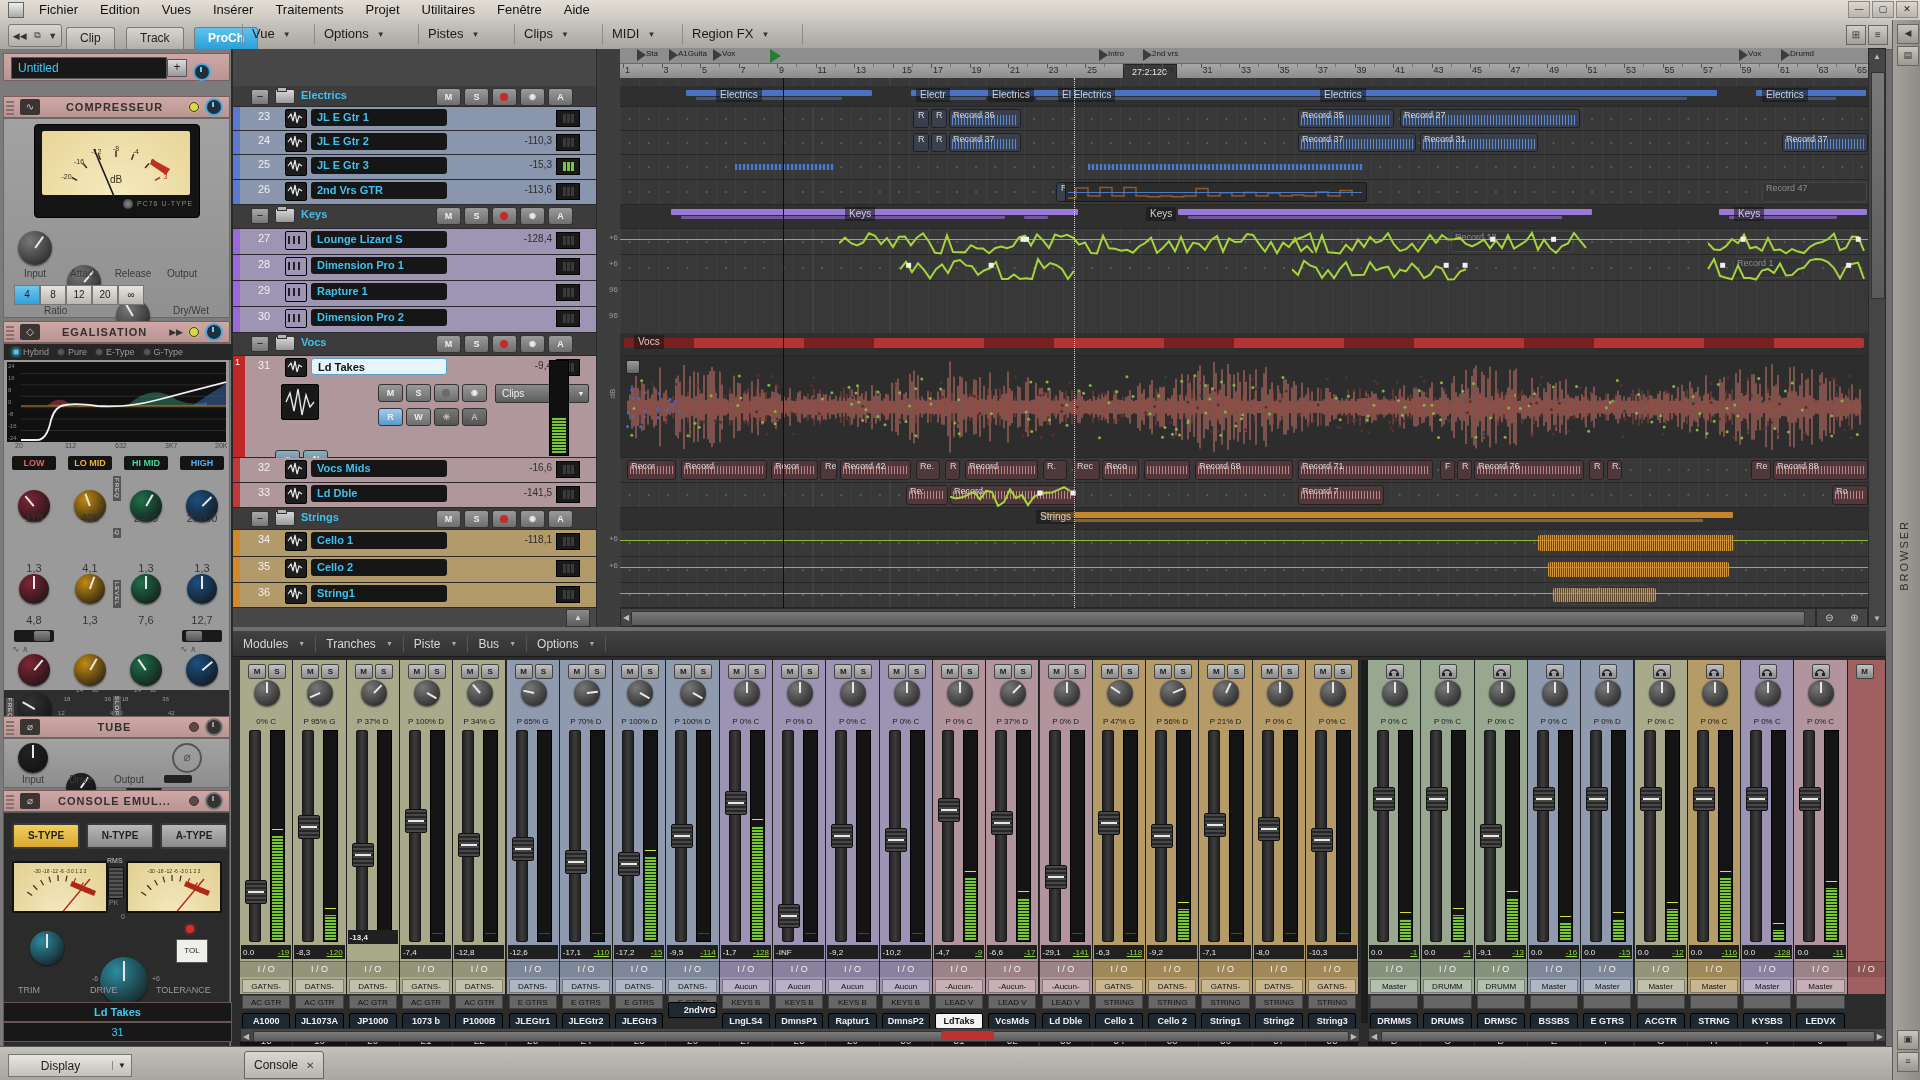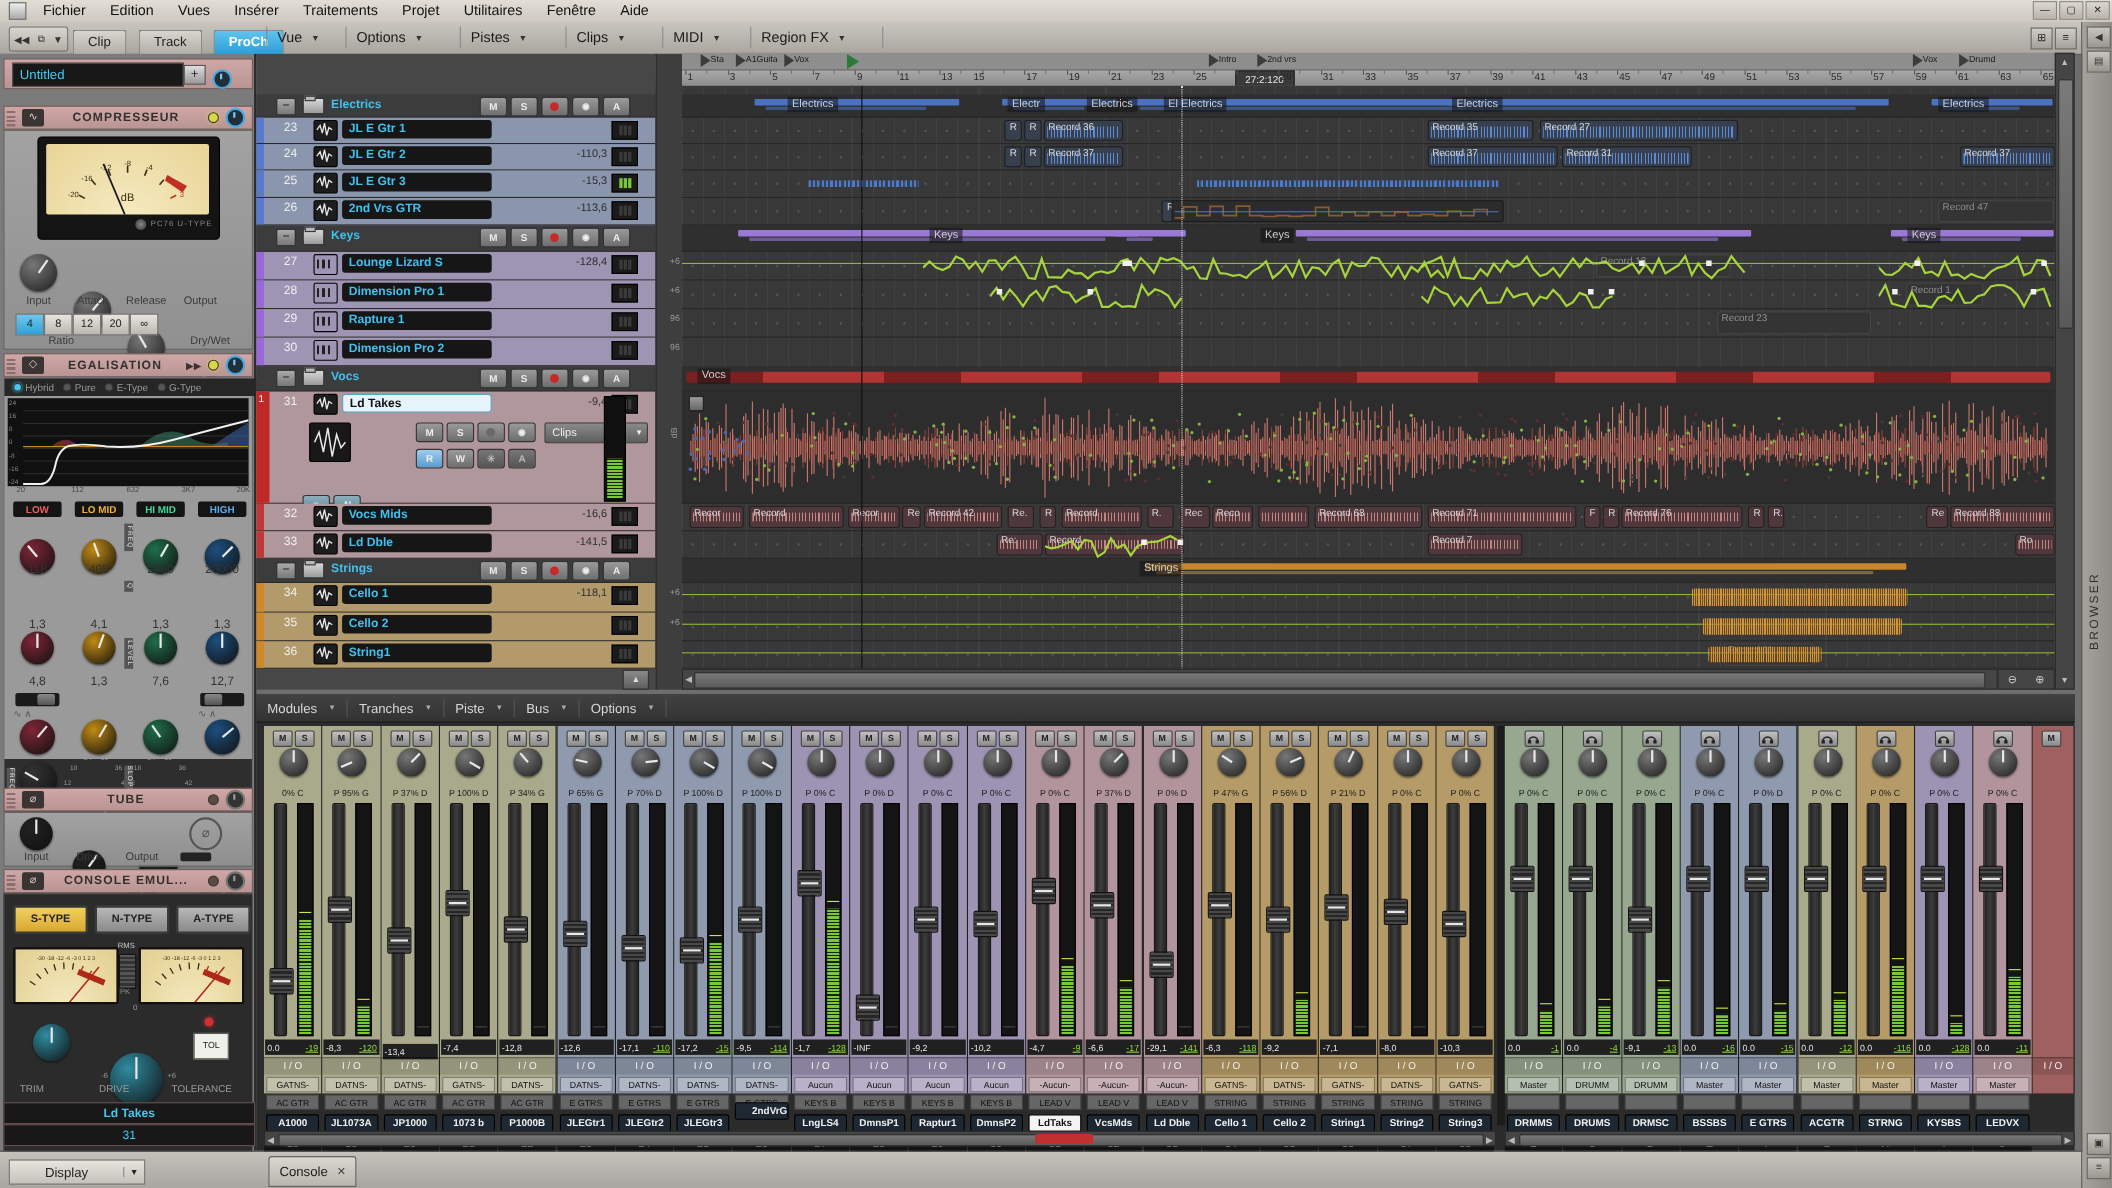--- a/index.html
+++ b/index.html
@@ -873,21 +873,21 @@
         <div class="rtick" style="left: 137.75px; height: 3px; opacity: 0.6;"></div>
         <div class="rnum" style="left: 159px;">9</div>
         <div class="rtick" style="left: 157px;"></div>
         <div class="rtick" style="left: 176.25px; height: 3px; opacity: 0.6;"></div>
         <div class="rnum" style="left: 197.5px;">11</div>
         <div class="rtick" style="left: 195.5px;"></div>
         <div class="rtick" style="left: 214.75px; height: 3px; opacity: 0.6;"></div>
         <div class="rnum" style="left: 236px;">13</div>
         <div class="rtick" style="left: 234px;"></div>
         <div class="rtick" style="left: 253.25px; height: 3px; opacity: 0.6;"></div>
-        <div class="rnum" style="left: 265px;">15</div>
+        <div class="rnum" style="left: 282px;">15</div>
         <div class="rtick" style="left: 272.5px;"></div>
         <div class="rtick" style="left: 291.75px; height: 3px; opacity: 0.6;"></div>
         <div class="rnum" style="left: 313px;">17</div>
         <div class="rtick" style="left: 311px;"></div>
         <div class="rtick" style="left: 330.25px; height: 3px; opacity: 0.6;"></div>
         <div class="rnum" style="left: 351.5px;">19</div>
         <div class="rtick" style="left: 349.5px;"></div>
         <div class="rtick" style="left: 368.75px; height: 3px; opacity: 0.6;"></div>
         <div class="rnum" style="left: 390px;">21</div>
         <div class="rtick" style="left: 388px;"></div>
@@ -1100,26 +1100,20 @@
         <svg width="178" height="26" style="position: absolute; left: 672px; top: 0px;">
           <path d="M0 14.3 L6 19.937671518325807 L12 5.874941825866699 L18 10.332157564163209 L24 12.596284103393556 L30 22.84606285095215 L36 15.053977584838869 L42 23.158089828491214 L48 13.619605636596681 L54 7.272484970092774 L60 20.330864191055298 L66 20.05423221588135 L72 19.795317268371583 L78 7.25991611480713 L84 15.310956621170044 L90 12.994951629638672 L96 11.743987274169923 L102 22.532622528076175 L108 14.762615203857422 L114 16.325566864013673 L120 8.506047821044923 L126 14.422222757339478 L132 23.110167503356934 L138 19.65808391571045 L144 11.275894737243654 L150 13.563758659362794 L156 24.507723045349124 L162 24.38070297241211 L168 16.67369613647461 L174 14.29745101928711" stroke="#a6d43c" stroke-width="2" fill="none"></path>
           <path d="M151.67853450775146 7.8 h5 v5 h-5 Z" stroke="none" stroke-width="1" fill="#f0f0f0"></path>
           <path d="M170.5633306503296 7.8 h5 v5 h-5 Z" stroke="none" stroke-width="1" fill="#f0f0f0"></path>
         </svg>
         <svg width="158" height="26" style="position: absolute; left: 1088px; top: 0px;">
           <path d="M0 14.3 L6 4.20562973022461 L12 20.92821328043938 L18 22.776432037353516 L24 24.326132965087893 L30 10.471659088134766 L36 22.999631500244142 L42 23.101749420166016 L48 24.52322769165039 L54 15.542484283447266 L60 13.957077789306641 L66 18.150894927978516 L72 8.61758804321289 L78 20.415263223648072 L84 19.983609580993654 L90 14.354676628112793 L96 12.567781639099122 L102 5.377087211608886 L108 4.105067110061645 L114 4.501238268613815 L120 7.192869770526887 L126 13.076189851760866 L132 23.532522201538086 L138 11.898359298706055 L144 9.009759140014648 L150 7.584373092651368 L156 23.908700799942018" stroke="#a6d43c" stroke-width="2" fill="none"></path>
           <path d="M138.0967767238617 7.8 h5 v5 h-5 Z" stroke="none" stroke-width="1" fill="#f0f0f0"></path>
           <path d="M12.143439054489136 7.8 h5 v5 h-5 Z" stroke="none" stroke-width="1" fill="#f0f0f0"></path>
         </svg>
-      </div>
-      <div class="crow" style="top: 203px; height: 26px;">
-        <div class="rowdots"></div>
-        <div class="clip ghost" style="left: 941px; width: 140px;">
-          <div class="cl">Record 23</div>
-        </div>
       </div>
       <div class="crow folder" style="top: 255px; height: 23px;">
         <div class="abs" style="left: 4px; right: 4px; top: 5px; height: 10px; background: repeating-linear-gradient(90deg, rgb(122, 32, 32) 0px, rgb(122, 32, 32) 70px, rgb(178, 52, 52) 70px, rgb(178, 52, 52) 180px); border-radius: 2px;"></div>
         <div class="flabel" style="left: 14px;">Vocs</div>
       </div>
       <div class="crow" style="top: 278px; height: 102px; background: rgb(45, 45, 45);">
         <svg width="1248" height="102" style="position: absolute; left: 0px; top: 0px;">
           <path d="M8 44.849730068406885 L8 57.150269931593115 M10 38.55068708137958 L10 63.44931291862042 M12 29.241837215837705 L12 72.7581627841623 M14 31.542549397620874 L14 70.45745060237913 M16 19.804802714586703 L16 82.1951972854133 M18 32.113500388192435 L18 69.88649961180757 M20 43.21960938230336 L20 58.78039061769664 M22 26.87935989535185 L22 75.12064010464815 M24 28.030927036237813 L24 73.96907296376219 M26 44.151537628496236 L26 57.848462371503764 M28 33.43092595803225 L28 68.56907404196775 M30 42.477214353977544 L30 59.522785646022456 M32 38.985080213427565 L32 63.014919786572435 M34 30.570472658588955 L34 71.42952734141105 M36 32.8193502360474 L36 69.1806497639526 M38 44.63872970208497 L38 57.36127029791503 M40 11.436311548829849 L40 90.56368845117015 M42 42.20234718947617 L42 59.79765281052383 M44 37.26862488092039 L44 64.73137511907962 M46 33.832332457195214 L46 68.1676675428048 M48 43.94570912699786 L48 58.05429087300214 M50 42.834213304106655 L50 59.165786695893345 M52 44.833806252885225 L52 57.166193747114775 M54 44.92373521122063 L54 57.07626478877937 M56 22.361028661484234 L56 79.63897133851577 M58 19.590538807294028 L58 82.40946119270598 M60 25.78764916468801 L60 76.212350835312 M62 38.95771074467056 L62 63.04228925532944 M64 9.029489338351013 L64 92.97051066164899 M66 40.43801072517335 L66 61.56198927482665 M68 40.61625441477947 L68 61.38374558522053 M70 20.35667470024525 L70 81.64332529975475 M72 42.16705442960482 L72 59.83294557039518 M74 15.562820732640475 L74 86.43717926735953 M76 40.073384964737386 L76 61.926615035262614 M78 16.34597090613289 L78 85.65402909386711 M80 38.01239374921399 L80 63.98760625078601 M82 37.33960327568836 L82 64.66039672431164 M84 19.209149916684265 L84 82.79085008331573 M86 43.881080060487164 L86 58.118919939512836 M88 18.60074210799918 L88 83.39925789200082 M90 14.99812227989537 L90 87.00187772010463 M92 10.900801094693236 L92 91.09919890530676 M94 14.815792755938652 L94 87.18420724406135 M96 36.79384244225562 L96 65.20615755774438 M98 42.385911744990054 L98 59.614088255009946 M100 15.586647215350467 L100 86.41335278464953 M102 28.60274686518811 L102 73.39725313481189 M104 42.331640879542135 L104 59.668359120457865 M106 42.68302799776389 L106 59.31697200223611 M108 44.64168018810044 L108 57.35831981189956 M110 37.8718374497398 L110 64.1281625502602 M112 37.56499985526852 L112 64.43500014473148 M114 19.64908308679826 L114 82.35091691320174 M116 41.48863793926635 L116 60.51136206073365 M118 26.73723119028499 L118 75.26276880971501 M120 27.398814390186434 L120 74.60118560981357 M122 44.85771769844871 L122 57.14228230155129 M124 37.27055313768007 L124 64.72944686231993 M126 38.02378222420484 L126 63.97621777579516 M128 36.381464854000185 L128 65.61853514599981 M130 44.73444810291687 L130 57.26555189708313 M132 25.240939399803512 L132 76.75906060019649 M134 41.117833003053775 L134 60.882166996946225 M136 39.850059254685014 L136 62.149940745314986 M138 22.81268312938787 L138 79.18731687061214 M140 40.80037422052469 L140 61.19962577947531 M142 33.30369152878818 L142 68.69630847121182 M144 36.741419409935105 L144 65.2585805900649 M146 42.588777617418366 L146 59.411222382581634 M148 42.858905314094486 L148 59.141094685905514 M150 41.865086733014635 L150 60.134913266985365 M152 35.33978022445568 L152 66.66021977554432 M154 36.09269533394608 L154 65.90730466605392 M156 29.19109618497021 L156 72.8089038150298 M158 36.91609093992129 L158 65.08390906007871 M160 38.8148019580113 L160 63.1851980419887 M162 44.838338761255685 L162 57.161661238744315 M164 40.66112206285062 L164 61.33887793714938 M166 44.45507627198705 L166 57.54492372801295 M168 41.64933254812144 L168 60.35066745187856 M170 32.32238495525254 L170 69.67761504474745 M172 44.40702423146284 L172 57.59297576853716 M174 44.992661985594374 L174 57.007338014405626 M176 44.93841116043425 L176 57.06158883956575 M178 36.604016861510246 L178 65.39598313848975 M180 34.93926904366202 L180 67.06073095633798 M182 43.696604188375204 L182 58.303395811624796 M184 39.817671600561994 L184 62.182328399438006 M186 40.70053221818329 L186 61.29946778181671 M188 43.607940881697985 L188 58.392059118302015 M190 43.305794434753004 L190 58.694205565246996 M192 39.63060216657847 L192 62.36939783342153 M194 39.60230959912541 L194 62.39769040087459 M196 42.796994059372295 L196 59.203005940627705 M198 37.51874129854269 L198 64.4812587014573 M200 37.59356454467004 L200 64.40643545532996 M202 42.41965540235744 L202 59.58034459764256 M204 38.859655536654415 L204 63.140344463345585 M206 37.838754025052936 L206 64.16124597494706 M208 44.844028482647246 L208 57.155971517352754 M210 39.26828510182466 L210 62.73171489817534 M212 43.60259185982026 L212 58.39740814017974 M214 43.301138362089965 L214 58.698861637910035 M216 39.60851845857218 L216 62.39148154142782 M218 44.752556696726295 L218 57.247443303273705 M220 40.981814549703756 L220 61.018185450296244 M222 44.80083467467774 L222 57.19916532532226 M224 41.458432218605154 L224 60.541567781394846 M226 44.97549957111427 L226 57.02450042888573 M228 42.27087821831607 L228 59.72912178168393 M230 40.7487912495557 L230 61.2512087504443 M232 33.31831665400236 L232 68.68168334599764 M234 39.35002526527363 L234 62.64997473472637 M236 44.271226036732905 L236 57.728773963267095 M238 31.079932487039354 L238 70.92006751296064 M240 40.259328385727486 L240 61.740671614272514 M242 37.524285792737984 L242 64.47571420726202 M244 43.41714127955885 L244 58.58285872044115 M246 35.2125830441737 L246 66.7874169558263 M248 44.77069866169945 L248 57.22930133830055 M250 44.818289791005164 L250 57.181710208994836 M252 29.057234754420197 L252 72.9427652455798 M254 40.20836484352541 L254 61.79163515647459 M256 34.367913689478755 L256 67.63208631052125 M258 39.5838773874959 L258 62.4161226125041 M260 36.995077489097305 L260 65.0049225109027 M262 44.689184069593026 L262 57.310815930406974 M264 42.61627768534224 L264 59.38372231465776 M266 38.23754232285571 L266 63.76245767714429 M268 38.551759710685815 L268 63.448240289314185 M270 44.866804452059064 L270 57.133195547940936 M272 26.685637862592333 L272 75.31436213740767 M274 44.811607170964834 L274 57.188392829035166 M276 26.314678011831315 L276 75.68532198816868 M278 22.654428285661833 L278 79.34557171433816 M280 34.45918288667308 L280 67.54081711332692 M282 43.91243042888552 L282 58.08756957111448 M284 38.073985251863405 L284 63.926014748136595 M286 36.13515811139268 L286 65.86484188860732 M288 42.69473690841871 L288 59.30526309158129 M290 17.715622116077057 L290 84.28437788392294 M292 25.27255581939207 L292 76.72744418060793 M294 14.633162020714337 L294 87.36683797928566 M296 43.1902603241512 L296 58.8097396758488 M298 19.25863832944283 L298 82.74136167055717 M300 44.478019409580284 L300 57.521980590419716 M302 40.54145962132803 L302 61.45854037867197 M304 43.484957377231865 L304 58.515042622768135 M306 44.889627775938166 L306 57.110372224061834 M308 35.08431978282313 L308 66.91568021717687 M310 44.46942447662914 L310 57.53057552337086 M312 44.14407345702912 L312 57.85592654297088 M314 43.59588291756038 L314 58.40411708243962 M316 43.86737194309596 L316 58.13262805690404 M318 35.58902688600482 L318 66.41097311399518 M320 43.95466591413077 L320 58.04533408586923 M322 33.326866240977765 L322 68.67313375902224 M324 33.26443223844282 L324 68.73556776155718 M326 41.743897582037064 L326 60.256102417962936 M328 21.750284743875174 L328 80.24971525612483 M330 5.481045029370314 L330 96.5189549706297 M332 44.959330324781064 L332 57.040669675218936 M334 20.665932997109216 L334 81.33406700289078 M336 44.78967616082566 L336 57.21032383917434 M338 30.013092780022074 L338 71.98690721997792 M340 20.30393164657679 L340 81.69606835342321 M342 21.37650625389397 L342 80.62349374610602 M344 38.39768351072825 L344 63.60231648927175 M346 25.438978890188306 L346 76.56102110981169 M348 41.63712345660945 L348 60.36287654339055 M350 40.377917619120296 L350 61.622082380879704 M352 40.53821081144095 L352 61.46178918855905 M354 23.342191183946667 L354 78.65780881605333 M356 24.054883966511703 L356 77.94511603348829 M358 44.01237913091194 L358 57.98762086908806 M360 21.259380352415533 L360 80.74061964758447 M362 42.59299108666666 L362 59.40700891333334 M364 29.661790379979998 L364 72.33820962002 M366 43.65929143714006 L366 58.34070856285994 M368 39.32885041509316 L368 62.67114958490684 M370 16.61096506592027 L370 85.38903493407973 M372 43.05757861284317 L372 58.94242138715683 M374 39.84975434727107 L374 62.15024565272893 M376 32.96344355102191 L376 69.03655644897809 M378 44.78694584721374 L378 57.21305415278626 M380 42.58010367399366 L380 59.41989632600634 M382 38.47978924360502 L382 63.52021075639498 M384 29.741608622647455 L384 72.25839137735255 M386 37.29755074339628 L386 64.70244925660373 M388 15.433708769492476 L388 86.56629123050752 M390 32.3085102250003 L390 69.6914897749997 M392 34.79849032366917 L392 67.20150967633083 M394 44.71392146650652 L394 57.28607853349348 M396 44.638508862543695 L396 57.361491137456305 M398 30.116081456389235 L398 71.88391854361076 M400 31.292930473092497 L400 70.7070695269075 M402 44.245205565252434 L402 57.754794434747566 M404 44.679817757257794 L404 57.320182242742206 M406 25.768463040026955 L406 76.23153695997304 M408 21.28251844105331 L408 80.71748155894669 M410 44.74552963464014 L410 57.25447036535986 M412 43.78153506033472 L412 58.21846493966528 M414 43.5624275110724 L414 58.4375724889276 M416 26.845514092651136 L416 75.15448590734886 M418 39.80696271485552 L418 62.19303728514448 M420 32.05097872780814 L420 69.94902127219186 M422 31.94102035634711 L422 70.05897964365289 M424 36.35525658610786 L424 65.64474341389214 M426 36.89302602328898 L426 65.10697397671102 M428 41.93255897782369 L428 60.06744102217631 M430 32.88447565522716 L430 69.11552434477284 M432 44.41087645742155 L432 57.58912354257845 M434 44.79764345461778 L434 57.20235654538222 M436 39.345839965570846 L436 62.654160034429154 M438 44.42262186007654 L438 57.57737813992346 M440 34.28009220068396 L440 67.71990779931605 M442 36.01536651734003 L442 65.98463348265997 M444 42.92372186081601 L444 59.07627813918399 M446 44.399495015976825 L446 57.600504984023175 M448 39.96245729986556 L448 62.03754270013444 M450 44.79469222717001 L450 57.20530777282999 M452 43.517482368852804 L452 58.482517631147196 M454 43.74725850742203 L454 58.25274149257797 M456 43.48520735247712 L456 58.51479264752288 M458 35.24230876563414 L458 66.75769123436585 M460 34.81489132910224 L460 67.18510867089776 M462 39.996065601548864 L462 62.003934398451136 M464 44.60299676170419 L464 57.39700323829581 M466 44.9902879131063 L466 57.0097120868937 M468 43.90529115976727 L468 58.09470884023273 M470 42.7961005001286 L470 59.2038994998714 M472 44.975183449711174 L472 57.024816550288826 M474 40.16251895374798 L474 61.83748104625202 M476 43.828653724023056 L476 58.171346275976944 M478 41.07369935791659 L478 60.92630064208341 M480 43.03885283696004 L480 58.96114716303996 M482 37.70918972872263 L482 64.29081027127737 M484 40.92755285615975 L484 61.07244714384025 M486 38.98310858320695 L486 63.01689141679305 M488 34.663228719358 L488 67.336771280642 M490 44.6981630000843 L490 57.3018369999157 M492 44.57383890922986 L492 57.42616109077014 M494 39.05122709504584 L494 62.94877290495416 M496 33.81408981213672 L496 68.18591018786327 M498 43.52210620911803 L498 58.47789379088197 M500 43.82211152625522 L500 58.17788847374478 M502 43.98140517840128 L502 58.01859482159872 M504 44.80104951653067 L504 57.19895048346933 M506 40.900508059554305 L506 61.099491940445695 M508 39.70558828031872 L508 62.29441171968128 M510 34.33719712335758 L510 67.66280287664242 M512 43.42398883756632 L512 58.57601116243368 M514 44.99815914158 L514 57.00184085842 M516 44.0090374787057 L516 57.9909625212943 M518 29.950566276163563 L518 72.04943372383644 M520 27.15538665285535 L520 74.84461334714464 M522 37.39489084542902 L522 64.60510915457098 M524 33.37459763255788 L524 68.62540236744212 M526 43.39219248175149 L526 58.60780751824851 M528 41.60959417486956 L528 60.39040582513044 M530 28.849584034091116 L530 73.15041596590888 M532 23.835729116634678 L532 78.16427088336532 M534 41.91136142502795 L534 60.08863857497205 M536 44.8989890035583 L536 57.1010109964417 M538 36.59616396055442 L538 65.40383603944558 M540 30.82703531128278 L540 71.17296468871722 M542 31.364948530694683 L542 70.63505146930532 M544 30.55794036448971 L544 71.44205963551029 M546 44.60673301789262 L546 57.39326698210738 M548 41.77034959157439 L548 60.22965040842561 M550 42.83202502857277 L550 59.16797497142723 M552 39.38238829371836 L552 62.61761170628164 M554 31.993411281700673 L554 70.00658871829933 M556 22.660164683694937 L556 79.33983531630506 M558 44.90566683137304 L558 57.09433316862696 M560 38.7017370277516 L560 63.2982629722484 M562 17.74482475243559 L562 84.25517524756441 M564 44.669169319527086 L564 57.330830680472914 M566 40.45063884729866 L566 61.54936115270134 M568 18.582702963672318 L568 83.41729703632768 M570 26.17389096868289 L570 75.82610903131712 M572 43.00405477895099 L572 58.99594522104901 M574 21.038457320193626 L574 80.96154267980637 M576 44.64975411173857 L576 57.35024588826143 M578 15.113656493031357 L578 86.88634350696864 M580 9.433314811028282 L580 92.56668518897172 M582 44.35024663211532 L582 57.64975336788468 M584 19.49643209849003 L584 82.50356790150997 M586 29.07472844855785 L586 72.92527155144215 M588 27.89760463333036 L588 74.10239536666964 M590 37.54926238691207 L590 64.45073761308794 M592 31.947242260685535 L592 70.05275773931447 M594 6.155336178568788 L594 95.84466382143121 M596 16.748921513956475 L596 85.25107848604353 M598 38.4873376433237 L598 63.5126623566763 M600 33.47800558943443 L600 68.52199441056557 M602 13.424178584047695 L602 88.5758214159523 M604 27.845903398555837 L604 74.15409660144417 M606 40.08301117456132 L606 61.91698882543868 M608 8.003183264168456 L608 93.99681673583154 M610 17.858576439015167 L610 84.14142356098483 M612 42.63343381086406 L612 59.36656618913594 M614 18.584445653992667 L614 83.41555434600733 M616 35.45069760626352 L616 66.54930239373648 M618 16.41031863707058 L618 85.58968136292941 M620 25.83359102431164 L620 76.16640897568836 M622 44.7497743560842 L622 57.2502256439158 M624 14.20346443183108 L624 87.79653556816892 M626 25.874628709411937 L626 76.12537129058806 M628 44.80094202565459 L628 57.19905797434541 M630 18.15028444353547 L630 83.84971555646453 M632 44.05228443774569 L632 57.94771556225431 M634 42.89154373777429 L634 59.10845626222571 M636 13.228165592209372 L636 88.77183440779064 M638 44.9811127783059 L638 57.0188872216941 M640 44.99678187735166 L640 57.00321812264834 M642 31.473670697128114 L642 70.52632930287189 M644 17.318956886153536 L644 84.68104311384647 M646 11.075587002234528 L646 90.92441299776547 M648 38.541554491466655 L648 63.458445508533345 M650 33.259372472199686 L650 68.74062752780031 M652 26.368757878756103 L652 75.6312421212439 M654 44.81627760877029 L654 57.18372239122971 M656 44.95827376505179 L656 57.04172623494821 M658 29.434369419147387 L658 72.56563058085261 M660 37.02109870555617 L660 64.97890129444383 M662 42.33797001540361 L662 59.66202998459639 M664 23.506817968640423 L664 78.49318203135958 M666 23.379526238678572 L666 78.62047376132142 M668 27.799051555770504 L668 74.2009484442295 M670 44.82597562403136 L670 57.17402437596864 M672 31.621487717290442 L672 70.37851228270955 M674 25.26491515868837 L674 76.73508484131163 M676 29.283895168137903 L676 72.7161048318621 M678 44.38467868073117 L678 57.61532131926883 M680 41.77500534145937 L680 60.22499465854063 M682 26.659918953476392 L682 75.34008104652361 M684 41.495975379274746 L684 60.504024620725254 M686 38.602456401408816 L686 63.397543598591184 M688 31.57747871422979 L688 70.42252128577022 M690 44.526888041944986 L690 57.473111958055014 M692 35.445916408771794 L692 66.5540835912282 M694 44.99635402527305 L694 57.00364597472695 M696 44.924795214576214 L696 57.075204785423786 M698 31.642936445421114 L698 70.35706355457889 M700 44.9773490409579 L700 57.0226509590421 M702 44.88636596430651 L702 57.11363403569349 M704 43.22082241036774 L704 58.77917758963226 M706 32.10512287230247 L706 69.89487712769753 M708 31.816657191135484 L708 70.18334280886452 M710 36.14622503373943 L710 65.85377496626057 M712 42.60997874914162 L712 59.39002125085838 M714 38.15127782386941 L714 63.84872217613059 M716 39.23251550767673 L716 62.76748449232327 M718 43.61025739343776 L718 58.38974260656224 M720 44.58356061969259 L720 57.41643938030741 M722 42.41037509810489 L722 59.58962490189511 M724 44.59489619279978 L724 57.40510380720022 M726 42.63863402351102 L726 59.36136597648898 M728 44.479999200020615 L728 57.520000799979385 M730 44.96707283543752 L730 57.03292716456248 M732 42.5781714524876 L732 59.4218285475124 M734 35.84366002782213 L734 66.15633997217788 M736 44.946072689981236 L736 57.053927310018764 M738 42.78319498901 L738 59.21680501099 M740 43.061258662355684 L740 58.938741337644316 M742 42.01161860836805 L742 59.98838139163195 M744 41.97495376958665 L744 60.02504623041335 M746 36.71538440147005 L746 65.28461559852995 M748 38.590365536646615 L748 63.409634463353385 M750 41.38978483497471 L750 60.61021516502529 M752 35.26259527202956 L752 66.73740472797044 M754 37.71781823111566 L754 64.28218176888434 M756 37.44785491726827 L756 64.55214508273173 M758 43.61023782649876 L758 58.38976217350124 M760 44.13278415931756 L760 57.86721584068244 M762 43.74394705184628 L762 58.25605294815372 M764 40.37958737520378 L764 61.62041262479622 M766 42.776312546095824 L766 59.223687453904176 M768 44.25714750716098 L768 57.74285249283902 M770 44.9468207346289 L770 57.0531792653711 M772 43.45693719892311 L772 58.54306280107689 M774 44.51362805257449 L774 57.48637194742551 M776 40.15337938848988 L776 61.84662061151012 M778 44.238127991377226 L778 57.761872008622774 M780 32.576214174834206 L780 69.4237858251658 M782 41.51969815525797 L782 60.48030184474203 M784 29.481620813387007 L784 72.51837918661299 M786 43.8076208528642 L786 58.1923791471358 M788 41.916647531751934 L788 60.083352468248066 M790 44.92981245081671 L790 57.07018754918329 M792 42.6115220114125 L792 59.3884779885875 M794 31.928448691161318 L794 70.07155130883868 M796 30.973548264725117 L796 71.02645173527489 M798 32.639975090821686 L798 69.36002490917832 M800 40.932379373626524 L800 61.067620626373476 M802 34.63807345993882 L802 67.36192654006118 M804 35.7428810806643 L804 66.25711891933571 M806 41.058413963214846 L806 60.941586036785154 M808 41.85413379163551 L808 60.14586620836449 M810 31.77233400789879 L810 70.22766599210121 M812 26.435201737527986 L812 75.56479826247201 M814 44.834035308547996 L814 57.165964691452004 M816 43.97249103483555 L816 58.02750896516445 M818 44.182024179860974 L818 57.817975820139026 M820 41.7188681033477 L820 60.2811318966523 M822 30.981911027117505 L822 71.0180889728825 M824 33.38642282743357 L824 68.61357717256644 M826 38.11411526202138 L826 63.88588473797862 M828 41.860064647722794 L828 60.139935352277206 M830 44.19028443218727 L830 57.80971556781273 M832 27.104795986363538 L832 74.89520401363646 M834 19.919690859312166 L834 82.08030914068783 M836 36.27281830781415 L836 65.72718169218585 M838 40.67330353422282 L838 61.32669646577718 M840 37.74640575603328 L840 64.25359424396672 M842 27.708381720398734 L842 74.29161827960127 M844 36.88394028138685 L844 65.11605971861314 M846 13.968940212270205 L846 88.03105978772979 M848 32.458573260165764 L848 69.54142673983424 M850 42.71482546052208 L850 59.28517453947792 M852 19.85340718707282 L852 82.14659281292718 M854 12.474757847154017 L854 89.52524215284598 M856 9.538424873597002 L856 92.461575126403 M858 31.481089222756083 L858 70.51891077724392 M860 37.77093015806096 L860 64.22906984193904 M862 15.722724061135501 L862 86.2772759388645 M864 19.1724434709826 L864 82.8275565290174 M866 41.34952666082125 L866 60.65047333917875 M868 22.44619601783329 L868 79.55380398216671 M870 10.639246800176323 L870 91.36075319982368 M872 39.97666887669224 L872 62.02333112330776 M874 44.25322286755832 L874 57.74677713244168 M876 14.519322230527749 L876 87.48067776947225 M878 37.566538319877395 L878 64.4334616801226 M880 41.61688917973278 L880 60.38311082026722 M882 35.65178462229269 L882 66.34821537770732 M884 43.90346562201957 L884 58.09653437798043 M886 38.75733617426563 L886 63.24266382573437 M888 31.40471964745639 L888 70.59528035254361 M890 13.392083604334076 L890 88.60791639566592 M892 33.33512612838955 L892 68.66487387161045 M894 14.794215052595646 L894 87.20578494740435 M896 12.702217456353836 L896 89.29778254364616 M898 44.96962305630853 L898 57.03037694369147 M900 44.50893142159764 L900 57.49106857840236 M902 39.84757265755009 L902 62.15242734244991 M904 38.718476032308295 L904 63.281523967691705 M906 39.60578918277015 L906 62.39421081722985 M908 42.15991202670288 L908 59.84008797329712 M910 39.77462821213766 L910 62.22537178786234 M912 21.795588338757806 L912 80.20441166124219 M914 41.74475033819975 L914 60.25524966180025 M916 37.296968024936604 L916 64.7030319750634 M918 30.802081676141352 L918 71.19791832385864 M920 42.63578178456228 L920 59.36421821543772 M922 44.29777499963211 L922 57.70222500036789 M924 32.135999837876184 L924 69.86400016212382 M926 36.06489397813585 L926 65.93510602186416 M928 26.32092914728591 L928 75.67907085271409 M930 28.108764598675517 L930 73.89123540132448 M932 43.70042681460065 L932 58.29957318539935 M934 32.96125279436862 L934 69.03874720563138 M936 26.989654429380046 L936 75.01034557061996 M938 44.7582679968968 L938 57.2417320031032 M940 25.113745383589634 L940 76.88625461641037 M942 33.39079520262397 L942 68.60920479737604 M944 42.44232629825473 L944 59.55767370174527 M946 23.322132252747398 L946 78.6778677472526 M948 38.50573812403259 L948 63.49426187596741 M950 41.73230629267478 L950 60.26769370732522 M952 41.83686064410049 L952 60.16313935589951 M954 42.657244302036226 L954 59.342755697963774 M956 40.61642412379452 L956 61.38357587620548 M958 39.889337679803404 L958 62.110662320196596 M960 44.96052873892273 L960 57.03947126107727 M962 38.374669733711876 L962 63.625330266288124 M964 40.966382945544055 L964 61.033617054455945 M966 30.612428197113132 L966 71.38757180288687 M968 44.19670359137148 L968 57.80329640862852 M970 44.84586787287932 L970 57.15413212712068 M972 37.50308033466648 L972 64.49691966533352 M974 30.58554893415891 L974 71.41445106584109 M976 39.61631482163912 L976 62.38368517836088 M978 44.6146803627787 L978 57.3853196372213 M980 41.16168138228864 L980 60.83831861771136 M982 44.47800635706153 L982 57.52199364293847 M984 43.81459138409815 L984 58.18540861590185 M986 43.44290958893846 L986 58.55709041106154 M988 37.60583699685111 L988 64.39416300314889 M990 44.11992643571395 L990 57.88007356428605 M992 44.94966102764924 L992 57.05033897235076 M994 42.74153539532672 L994 59.25846460467328 M996 38.80151285135486 L996 63.19848714864514 M998 34.60234733474139 L998 67.39765266525862 M1000 39.15490221438054 L1000 62.84509778561946 M1002 44.7406431742932 L1002 57.2593568257068 M1004 40.185503113484344 L1004 61.814496886515656 M1006 44.8128659996555 L1006 57.1871340003445 M1008 41.62533306352093 L1008 60.37466693647907 M1010 40.96535196398848 L1010 61.03464803601152 M1012 44.678280182332855 L1012 57.321719817667145 M1014 44.6575895775993 L1014 57.3424104224007 M1016 38.38220679423653 L1016 63.61779320576347 M1018 44.76491768393755 L1018 57.23508231606245 M1020 39.37697647629458 L1020 62.62302352370542 M1022 43.77410389008515 L1022 58.22589610991485 M1024 38.27939230240898 L1024 63.72060769759102 M1026 41.03794967252638 L1026 60.96205032747362 M1028 44.70020207149599 L1028 57.29979792850401 M1030 39.092951342893976 L1030 62.907048657106024 M1032 40.18691269454595 L1032 61.81308730545405 M1034 42.84080320544058 L1034 59.15919679455942 M1036 42.527150586968006 L1036 59.472849413031994 M1038 38.00172184612285 L1038 63.99827815387715 M1040 34.95509950285556 L1040 67.04490049714444 M1042 43.75682633989533 L1042 58.24317366010467 M1044 35.585075587884745 L1044 66.41492441211525 M1046 38.664555066283285 L1046 63.335444933716715 M1048 37.06020433087003 L1048 64.93979566912996 M1050 44.92707748778148 L1050 57.07292251221852 M1052 38.64488676065076 L1052 63.35511323934924 M1054 44.835098069981974 L1054 57.164901930018026 M1056 42.51430429095741 L1056 59.48569570904259 M1058 31.124269953317118 L1058 70.87573004668289 M1060 44.94729135080286 L1060 57.05270864919714 M1062 28.82808625174348 L1062 73.17191374825651 M1064 35.3737901777485 L1064 66.6262098222515 M1066 41.2588877554617 L1066 60.7411122445383 M1068 42.800705261964595 L1068 59.199294738035405 M1070 25.53867541375209 L1070 76.46132458624791 M1072 31.7208956498823 L1072 70.2791043501177 M1074 37.83634256944807 L1074 64.16365743055192 M1076 35.94489974668626 L1076 66.05510025331374 M1078 30.960525679766118 L1078 71.03947432023388 M1080 40.54152578101912 L1080 61.45847421898088 M1082 44.87250721670361 L1082 57.12749278329639 M1084 39.4481661021874 L1084 62.5518338978126 M1086 19.29393294384684 L1086 82.70606705615316 M1088 38.20313719492939 L1088 63.79686280507061 M1090 44.322155041517874 L1090 57.677844958482126 M1092 41.62950267950396 L1092 60.37049732049604 M1094 43.71485347331456 L1094 58.28514652668544 M1096 44.29704314813581 L1096 57.70295685186419 M1098 44.782844547826855 L1098 57.217155452173145 M1100 22.857898376121934 L1100 79.14210162387806 M1102 26.374297578660958 L1102 75.62570242133904 M1104 21.18827317039713 L1104 80.81172682960286 M1106 44.71873508502165 L1106 57.28126491497835 M1108 42.5188543206571 L1108 59.4811456793429 M1110 38.318715242347615 L1110 63.681284757652385 M1112 44.83486942311059 L1112 57.16513057688941 M1114 43.74554649685756 L1114 58.25445350314244 M1116 16.986730575566753 L1116 85.01326942443325 M1118 26.726388452112406 L1118 75.2736115478876 M1120 13.371322786768246 L1120 88.62867721323175 M1122 36.965238456916694 L1122 65.0347615430833 M1124 39.74468112035977 L1124 62.25531887964023 M1126 38.88161956214583 L1126 63.11838043785417 M1128 24.4556692833149 L1128 77.5443307166851 M1130 44.730664896000306 L1130 57.269335103999694 M1132 18.39198353339924 L1132 83.60801646660076 M1134 18.25071955237855 L1134 83.74928044762146 M1136 27.305338207471788 L1136 74.69466179252821 M1138 37.875597045643374 L1138 64.12440295435663 M1140 27.704907468289743 L1140 74.29509253171025 M1142 41.21230860621662 L1142 60.78769139378338 M1144 44.999334934701096 L1144 57.000665065298904 M1146 10.805530230943518 L1146 91.19446976905648 M1148 36.99071019754088 L1148 65.00928980245912 M1150 39.78901167152521 L1150 62.21098832847479 M1152 8.2305931407505 L1152 93.7694068592495 M1154 30.101549855162837 L1154 71.89845014483717 M1156 28.636913070133353 L1156 73.36308692986665 M1158 18.985667962771878 L1158 83.01433203722812 M1160 39.58053714895901 L1160 62.41946285104099 M1162 42.082843085904635 L1162 59.917156914095365 M1164 41.727127612066994 L1164 60.272872387933006 M1166 41.55173045147764 L1166 60.44826954852236 M1168 36.303747440253154 L1168 65.69625255974685 M1170 11.36166272247852 L1170 90.63833727752149 M1172 34.96781087210198 L1172 67.03218912789802 M1174 10.45815723159022 L1174 91.54184276840978 M1176 35.500986652986406 L1176 66.49901334701359 M1178 39.647225445820766 L1178 62.352774554179234 M1180 29.08404260675576 L1180 72.91595739324424 M1182 17.196574212071354 L1182 84.80342578792865 M1184 41.10813319916045 L1184 60.89186680083955 M1186 23.616765117603265 L1186 78.38323488239674 M1188 22.35707233248256 L1188 79.64292766751744 M1190 39.27549221643807 L1190 62.72450778356193 M1192 13.23140367953929 L1192 88.76859632046072 M1194 42.50872902650542 L1194 59.49127097349458 M1196 44.99016321378741 L1196 57.00983678621259 M1198 43.966249741573584 L1198 58.033750258426416 M1200 18.86002843585557 L1200 83.13997156414443 M1202 16.512477288410857 L1202 85.48752271158915 M1204 27.560808044629358 L1204 74.43919195537065 M1206 22.101067164878145 L1206 79.89893283512185 M1208 44.591958987958975 L1208 57.408041012041025 M1210 24.998109214780087 L1210 77.00189078521991 M1212 44.49278761016486 L1212 57.50721238983514 M1214 23.634429465275566 L1214 78.36557053472444 M1216 41.03981759092073 L1216 60.96018240907927 M1218 41.493978672270444 L1218 60.506021327729556 M1220 30.719643328231 L1220 71.280356671769 M1222 37.18988898032741 L1222 64.81011101967259 M1224 42.157192421701794 L1224 59.842807578298206 M1226 39.159960045537574 L1226 62.840039954462426 M1228 41.337866874997815 L1228 60.662133125002185 M1230 43.68844188793753 L1230 58.31155811206247 M1232 28.40568913498235 L1232 73.59431086501765 M1234 44.1825506318406 L1234 57.8174493681594 M1236 41.609458488615005 L1236 60.390541511384995 M1238 43.796375952450575 L1238 58.203624047549425 M1240 33.210199236001095 L1240 68.7898007639989 " stroke="#df8274" stroke-width="1" fill="none" opacity="0.9"></path>
           <path d="M8 44.421121808734654 L8 57.578878191265346 M11 47.33623789297258 L11 54.66376210702742 M14 37.49239979897773 L14 64.50760020102227 M17 42.256928410018034 L17 59.743071589981966 M20 34.37997113666713 L20 67.62002886333286 M23 34.33259031754142 L23 67.66740968245858 M26 45.06280479876291 L26 56.93719520123709 M29 42.473575088626916 L29 59.526424911373084 M32 37.547522828790584 L32 64.45247717120941 M35 47.5010389748022 L35 54.4989610251978 M38 47.88789411561193 L38 54.11210588438807 M41 47.766312830183665 L41 54.233687169816335 M44 36.31784913461298 L44 65.68215086538703 M47 39.372699669584335 L47 62.627300330415665 M50 47.69337513731237 L50 54.30662486268763 M53 39.94850378527542 L53 62.05149621472458 M56 37.736427844282275 L56 64.26357215571772 M59 39.77235359262728 L59 62.22764640737272 M62 45.65910529438172 L62 56.34089470561828 M65 42.16121035507558 L65 59.83878964492442 M68 35.44245684821883 L68 66.55754315178118 M71 47.055591058752086 L71 54.944408941247914 M74 44.21374736596198 L74 57.78625263403802 M77 47.95933201732552 L77 54.04066798267448 M80 33.34838931518418 L80 68.65161068481582 M83 45.661307497665284 L83 56.338692502334716 M86 47.918589545777024 L86 54.081410454222976 M89 34.607366306497916 L89 67.39263369350209 M92 37.47309657689989 L92 64.52690342310011 M95 33.41207750361012 L95 68.58792249638988 M98 45.56832952748793 L98 56.43167047251207 M101 36.8461851076039 L101 65.1538148923961 M104 43.99310282336429 L104 58.00689717663571 M107 43.61101247997052 L107 58.38898752002948 M110 32.69314906199069 L110 69.30685093800932 M113 46.45286027493997 L113 55.54713972506003 M116 39.16614630325416 L116 62.83385369674584 M119 36.141723697083535 L119 65.85827630291647 M122 44.5918525845494 L122 57.4081474154506 M125 34.82477922000798 L125 67.17522077999202 M128 32.35979624215207 L128 69.64020375784793 M131 39.474964644014726 L131 62.525035355985274 M134 40.26912395372678 L134 61.73087604627322 M137 32.38738723377217 L137 69.61261276622783 M140 37.21612098344305 L140 64.78387901655695 M143 33.46621122838839 L143 68.53378877161161 M146 36.12011337102767 L146 65.87988662897233 M149 43.13937524205266 L149 58.86062475794734 M152 41.07226759735011 L152 60.92773240264989 M155 42.769345280315214 L155 59.230654719684786 M158 47.17752497982788 L158 54.82247502017212 M161 46.591268586989955 L161 55.408731413010045 M164 41.95963764279815 L164 60.04036235720185 M167 47.815136221163556 L167 54.184863778836444 M170 41.818045975307626 L170 60.181954024692374 M173 45.26201591037425 L173 56.73798408962575 M176 41.94258810121302 L176 60.05741189878698 M179 44.7388656310924 L179 57.2611343689076 M182 46.117859618264745 L182 55.882140381735255 M185 40.79669411692558 L185 61.20330588307442 M188 37.22954344970148 L188 64.77045655029852 M191 45.95609299369939 L191 56.04390700630061 M194 32.592885875295195 L194 69.4071141247048 M197 47.71708620801881 L197 54.28291379198119 M200 33.335143158515024 L200 68.66485684148498 M203 37.59329876567665 L203 64.40670123432335 M206 43.171099963009915 L206 58.828900036990085 M209 42.27816911744225 L209 59.72183088255775 M212 44.01315752985609 L212 57.98684247014391 M215 47.73315292498818 L215 54.26684707501182 M218 47.35472113552125 L218 54.64527886447875 M221 35.21696963499088 L221 66.78303036500913 M224 32.00715774563236 L224 69.99284225436764 M227 38.00918543415714 L227 63.99081456584286 M230 32.45019539985998 L230 69.54980460014002 M233 41.060533035853226 L233 60.939466964146774 M236 42.18805866992088 L236 59.81194133007912 M239 44.45716574959926 L239 57.54283425040074 M242 44.25499361376116 L242 57.74500638623884 M245 38.32686526733515 L245 63.67313473266485 M248 47.17486407405155 L248 54.82513592594845 M251 44.416154938044514 L251 57.583845061955486 M254 44.46579756121955 L254 57.53420243878045 M257 47.6384529308413 L257 54.3615470691587 M260 47.997907501055 L260 54.002092498945 M263 46.29813223302209 L263 55.70186776697791 M266 37.164788079094 L266 64.835211920906 M269 42.50959440207944 L269 59.49040559792056 M272 46.05668745616491 L272 55.94331254383509 M275 47.91046261420045 L275 54.08953738579955 M278 40.60772061695714 L278 61.39227938304286 M281 44.1339389390556 L281 57.8660610609444 M284 44.68467753789326 L284 57.31532246210674 M287 47.98800842977327 L287 54.01199157022673 M290 47.76122799068077 L290 54.23877200931923 M293 45.85536503415432 L293 56.14463496584568 M296 34.69495383872315 L296 67.30504616127685 M299 41.51877805498078 L299 60.48122194501922 M302 45.67900395632954 L302 56.32099604367046 M305 45.61139313271045 L305 56.38860686728955 M308 41.766442526901315 L308 60.233557473098685 M311 35.95429764130041 L311 66.04570235869959 M314 41.78071311981115 L314 60.21928688018885 M317 46.27974817022468 L317 55.72025182977532 M320 40.77293123996016 L320 61.22706876003984 M323 34.481116821195286 L323 67.51888317880471 M326 45.67852439393708 L326 56.32147560606292 M329 42.37662848107351 L329 59.62337151892649 M332 37.1680861030806 L332 64.8319138969194 M335 46.694751510299476 L335 55.305248489700524 M338 38.168989996124864 L338 63.831010003875136 M341 47.77152264816219 L341 54.22847735183781 M344 47.008071686026405 L344 54.991928313973595 M347 38.308673290343826 L347 63.691326709656174 M350 37.32621452716332 L350 64.67378547283667 M353 34.258283542460305 L353 67.7417164575397 M356 38.34186038392845 L356 63.65813961607155 M359 39.133072090128955 L359 62.866927909871045 M362 45.65431262706222 L362 56.34568737293778 M365 47.599797445823405 L365 54.400202554176595 M368 32.416855730741425 L368 69.58314426925858 M371 35.322521947479316 L371 66.67747805252068 M374 39.53021839957887 L374 62.46978160042113 M377 39.34709736473275 L377 62.65290263526725 M380 32.43778111976029 L380 69.56221888023971 M383 44.42210995810632 L383 57.57789004189368 M386 40.8200678381414 L386 61.1799321618586 M389 33.56553678098543 L389 68.43446321901456 M392 39.08971177389342 L392 62.91028822610658 M395 40.756171757948735 L395 61.243828242051265 M398 47.945677677783685 L398 54.054322322216315 M401 47.76751696597995 L401 54.23248303402005 M404 43.59483124973338 L404 58.40516875026662 M407 42.34194098222959 L407 59.65805901777041 M410 47.5729076604843 L410 54.4270923395157 M413 47.290020317908464 L413 54.709979682091536 M416 44.884574968949394 L416 57.115425031050606 M419 34.068718781109204 L419 67.9312812188908 M422 44.58252591941504 L422 57.41747408058496 M425 38.894540528203486 L425 63.105459471796514 M428 33.305274858933196 L428 68.69472514106681 M431 46.539969358485415 L431 55.460030641514585 M434 41.95175203588762 L434 60.04824796411238 M437 41.92985490190121 L437 60.07014509809879 M440 44.73259006432171 L440 57.26740993567829 M443 36.249343479794064 L443 65.75065652020594 M446 35.15245649000789 L446 66.84754350999211 M449 47.983430500371774 L449 54.016569499628226 M452 33.69284929374753 L452 68.30715070625247 M455 39.67267250867096 L455 62.32732749132904 M458 47.67816619039271 L458 54.32183380960729 M461 43.69890865923533 L461 58.30109134076467 M464 42.86994243691947 L464 59.13005756308053 M467 45.33987848688523 L467 56.66012151311477 M470 45.2381283927311 L470 56.7618716072689 M473 34.64814405928152 L473 67.35185594071848 M476 47.99985727997091 L476 54.00014272002909 M479 37.393584922791526 L479 64.60641507720848 M482 47.90901873882321 L482 54.09098126117679 M485 37.11643188940191 L485 64.88356811059809 M488 36.68050398053191 L488 65.31949601946809 M491 46.2203810814685 L491 55.7796189185315 M494 34.51338727469838 L494 67.48661272530163 M497 47.5223584987319 L497 54.4776415012681 M500 46.74552966265947 L500 55.25447033734053 M503 40.59532181748851 L503 61.40467818251149 M506 44.3231896279304 L506 57.6768103720696 M509 45.377473622225395 L509 56.622526377774605 M512 47.20101086355739 L512 54.79898913644261 M515 46.252314299818515 L515 55.747685700181485 M518 44.52420813550695 L518 57.47579186449305 M521 46.193778733106356 L521 55.806221266893644 M524 35.31415578847643 L524 66.68584421152357 M527 43.08769947384515 L527 58.91230052615485 M530 42.35762661720003 L530 59.64237338279997 M533 46.68278907886132 L533 55.31721092113868 M536 32.47697050727639 L536 69.52302949272361 M539 45.035849871462204 L539 56.964150128537796 M542 32.42385505865104 L542 69.57614494134896 M545 44.331289845061015 L545 57.668710154938985 M548 42.63613608189546 L548 59.36386391810454 M551 47.52198391299888 L551 54.47801608700112 M554 32.60958496089691 L554 69.39041503910309 M557 39.01593486150288 L557 62.98406513849712 M560 38.8408008902978 L560 63.1591991097022 M563 40.974544354638354 L563 61.025455645361646 M566 38.249619611660016 L566 63.750380388339984 M569 46.48034584821028 L569 55.51965415178972 M572 34.74170005344244 L572 67.25829994655756 M575 40.00637304751821 L575 61.99362695248179 M578 42.614061699798484 L578 59.385938300201516 M581 43.55340450257334 L581 58.44659549742666 M584 43.21372544743533 L584 58.78627455256467 M587 40.96338369711343 L587 61.03661630288657 M590 47.97128331836623 L590 54.02871668163377 M593 45.25886676203763 L593 56.74113323796237 M596 33.193417657217154 L596 68.80658234278285 M599 35.19107030925559 L599 66.8089296907444 M602 46.12548327977595 L602 55.87451672022405 M605 42.86151745623465 L605 59.13848254376535 M608 40.695246596191836 L608 61.304753403808164 M611 42.997015638127706 L611 59.002984361872294 M614 37.0070537663123 L614 64.99294623368769 M617 47.79275248745762 L617 54.20724751254238 M620 34.433108086731885 L620 67.56689191326811 M623 39.90455794034609 L623 62.09544205965391 M626 43.32527335256293 L626 58.67472664743707 M629 47.50922844206362 L629 54.49077155793638 M632 45.89840022193878 L632 56.10159977806122 M635 35.35938814895007 L635 66.64061185104993 M638 46.02959818028647 L638 55.97040181971353 M641 45.027593294884305 L641 56.972406705115695 M644 45.62703298010075 L644 56.37296701989925 M647 45.61698229021448 L647 56.38301770978552 M650 47.92190736664209 L650 54.07809263335791 M653 34.219407892631 L653 67.780592107369 M656 43.37710550722976 L656 58.62289449277024 M659 32.940863857925656 L659 69.05913614207435 M662 38.13708858121756 L662 63.86291141878244 M665 41.81706708313955 L665 60.18293291686045 M668 40.986527160449754 L668 61.013472839550246 M671 47.055936364071755 L671 54.944063635928245 M674 47.421118654509925 L674 54.578881345490075 M677 46.41510609131037 L677 55.58489390868963 M680 46.59029924480143 L680 55.40970075519857 M683 45.49856417987313 L683 56.50143582012687 M686 43.75484582215979 L686 58.24515417784021 M689 36.68887490295737 L689 65.31112509704263 M692 43.42586508837595 L692 58.57413491162405 M695 47.45655834550183 L695 54.54344165449817 M698 45.811167014226946 L698 56.188832985773054 M701 32.75766942040485 L701 69.24233057959515 M704 45.14012991166991 L704 56.85987008833009 M707 47.165759254447956 L707 54.834240745552044 M710 36.009406260254 L710 65.990593739746 M713 43.593824513624384 L713 58.406175486375616 M716 46.45367437562689 L716 55.54632562437311 M719 47.279088668609056 L719 54.720911331390944 M722 46.4614569112891 L722 55.5385430887109 M725 47.55317936993882 L725 54.44682063006118 M728 33.550395792494534 L728 68.44960420750547 M731 42.837131330755426 L731 59.162868669244574 M734 33.03844279010611 L734 68.9615572098939 M737 46.41077735895174 L737 55.58922264104826 M740 32.43829065205597 L740 69.56170934794403 M743 44.14162031612051 L743 57.85837968387949 M746 34.22555997480418 L746 67.77444002519582 M749 45.182869353152064 L749 56.817130646847936 M752 45.490716575923024 L752 56.509283424076976 M755 39.81543094398596 L755 62.18456905601404 M758 41.65598940284325 L758 60.34401059715675 M761 42.88594820224593 L761 59.11405179775407 M764 44.16784670177227 L764 57.83215329822773 M767 42.47497216574004 L767 59.52502783425996 M770 42.97381547353453 L770 59.02618452646547 M773 33.31644196186062 L773 68.68355803813938 M776 44.81487531813004 L776 57.18512468186996 M779 35.49429978939223 L779 66.50570021060777 M782 39.92138835336731 L782 62.07861164663269 M785 47.543040131899 L785 54.456959868101 M788 39.46798628618653 L788 62.53201371381347 M791 38.5829713209927 L791 63.4170286790073 M794 40.777920842555346 L794 61.222079157444654 M797 42.010137444038264 L797 59.989862555961736 M800 44.408613608635456 L800 57.591386391364544 M803 37.53426600640881 L803 64.46573399359119 M806 39.752732016461565 L806 62.247267983538435 M809 44.441911033293536 L809 57.558088966706464 M812 36.84437377116555 L812 65.15562622883445 M815 41.02523108615746 L815 60.97476891384254 M818 43.2830453662513 L818 58.7169546337487 M821 44.710075531242374 L821 57.289924468757626 M824 43.19998040841778 L824 58.80001959158222 M827 45.0331828227833 L827 56.9668171772167 M830 47.89054275624587 L830 54.10945724375413 M833 44.31127506426417 L833 57.68872493573583 M836 42.92072429903514 L836 59.07927570096486 M839 42.21862378935175 L839 59.78137621064825 M842 47.915658590738786 L842 54.084341409261214 M845 47.44656277739203 L845 54.55343722260797 M848 43.5956166693461 L848 58.4043833306539 M851 38.45172661717855 L851 63.54827338282145 M854 47.99061222907165 L854 54.00938777092835 M857 40.827841840176205 L857 61.172158159823795 M860 36.39290181545695 L860 65.60709818454305 M863 38.88527817913916 L863 63.11472182086084 M866 44.14681553815717 L866 57.85318446184283 M869 47.16290169091062 L869 54.83709830908938 M872 42.8425499263475 L872 59.1574500736525 M875 37.308167741974394 L875 64.6918322580256 M878 32.635806722321966 L878 69.36419327767803 M881 37.85623966959505 L881 64.14376033040494 M884 39.85852421633003 L884 62.14147578366997 M887 35.87872470029899 L887 66.12127529970101 M890 40.36204762290888 L890 61.63795237709112 M893 40.044411669065106 L893 61.955588330934894 M896 36.49343606384546 L896 65.50656393615455 M899 47.15327422019225 L899 54.84672577980775 M902 34.338089103393884 L902 67.66191089660612 M905 44.06387336282553 L905 57.93612663717447 M908 46.35644362677828 L908 55.64355637322172 M911 42.38096029992846 L911 59.61903970007154 M914 33.68702536045555 L914 68.31297463954445 M917 42.76732693913622 L917 59.23267306086378 M920 40.76638040341769 L920 61.23361959658231 M923 47.94335313682258 L923 54.05664686317742 M926 41.78924640961123 L926 60.21075359038877 M929 40.685599694872835 L929 61.314400305127165 M932 46.99906085055954 L932 55.00093914944046 M935 45.17139255321182 L935 56.82860744678818 M938 41.55403261987817 L938 60.44596738012183 M941 41.97080946211204 L941 60.02919053788796 M944 47.91590494222497 L944 54.08409505777503 M947 46.36784348328513 L947 55.63215651671487 M950 40.447577790385814 L950 61.552422209614186 M953 47.96737939746376 L953 54.03262060253624 M956 39.239850380889244 L956 62.760149619110756 M959 43.72167435908422 L959 58.27832564091578 M962 40.38627984361649 L962 61.61372015638351 M965 34.09355743508647 L965 67.90644256491353 M968 41.71826380799329 L968 60.28173619200671 M971 35.89664080907702 L971 66.10335919092299 M974 40.78818067772647 L974 61.21181932227353 M977 47.15682821820175 L977 54.84317178179825 M980 45.7242378442392 L980 56.2757621557608 M983 45.29079619774227 L983 56.70920380225773 M986 37.54024828538305 L986 64.45975171461694 M989 43.08314956258852 L989 58.91685043741148 M992 47.29558620746299 L992 54.70441379253701 M995 44.339254178324495 L995 57.660745821675505 M998 46.581353717002905 L998 55.418646282997095 M1001 42.47532292199661 L1001 59.52467707800339 M1004 46.26424864734358 L1004 55.73575135265642 M1007 47.731046968556164 L1007 54.268953031443836 M1010 45.999929189264165 L1010 56.000070810735835 M1013 33.44633025265259 L1013 68.55366974734741 M1016 42.401087651192796 L1016 59.598912348807204 M1019 32.22467343762246 L1019 69.77532656237754 M1022 34.567584726878124 L1022 67.43241527312188 M1025 47.86893133368896 L1025 54.13106866631104 M1028 34.43344928765197 L1028 67.56655071234803 M1031 43.533307345464976 L1031 58.466692654535024 M1034 44.28426132331185 L1034 57.71573867668815 M1037 45.028783301302525 L1037 56.971216698697475 M1040 35.16043333249523 L1040 66.83956666750477 M1043 46.513382373131 L1043 55.486617626869 M1046 33.96187747959267 L1046 68.03812252040733 M1049 36.684187542673065 L1049 65.31581245732693 M1052 41.67748762139895 L1052 60.32251237860105 M1055 45.93928928410876 L1055 56.06071071589124 M1058 37.513628458922554 L1058 64.48637154107745 M1061 43.719655895637906 L1061 58.280344104362094 M1064 47.774337703597524 L1064 54.225662296402476 M1067 33.65009644271651 L1067 68.34990355728348 M1070 47.732370400429524 L1070 54.267629599570476 M1073 35.79726173381158 L1073 66.20273826618842 M1076 47.31952254333029 L1076 54.68047745666971 M1079 45.252462127641614 L1079 56.747537872358386 M1082 47.748249162435954 L1082 54.251750837564046 M1085 37.112116387940155 L1085 64.88788361205985 M1088 36.78202091360832 L1088 65.21797908639168 M1091 35.24797667854105 L1091 66.75202332145895 M1094 41.05117962086896 L1094 60.94882037913104 M1097 46.00123583460517 L1097 55.99876416539483 M1100 38.985767176651464 L1100 63.014232823348536 M1103 47.85470904902962 L1103 54.14529095097038 M1106 35.11911870397451 L1106 66.88088129602549 M1109 36.98996563086652 L1109 65.01003436913348 M1112 33.08699360819873 L1112 68.91300639180128 M1115 45.78195814900104 L1115 56.21804185099896 M1118 47.364326289693764 L1118 54.635673710306236 M1121 43.10616988622944 L1121 58.89383011377056 M1124 40.70099569876602 L1124 61.29900430123398 M1127 35.01058506870686 L1127 66.98941493129314 M1130 46.58528255174843 L1130 55.41471744825157 M1133 46.60792951095869 L1133 55.39207048904131 M1136 45.124351348041394 L1136 56.875648651958606 M1139 45.26403530541496 L1139 56.73596469458504 M1142 40.025769663077526 L1142 61.974230336922474 M1145 47.39580327536333 L1145 54.60419672463667 M1148 32.165868139243756 L1148 69.83413186075624 M1151 40.97341789869496 L1151 61.02658210130504 M1154 46.12112636336694 L1154 55.87887363663306 M1157 46.08516835090925 L1157 55.91483164909075 M1160 40.339373343842816 L1160 61.660626656157184 M1163 46.15232436474372 L1163 55.84767563525628 M1166 47.63617503972617 L1166 54.36382496027383 M1169 32.43470963483894 L1169 69.56529036516106 M1172 47.999710614417786 L1172 54.000289385582214 M1175 37.16491251279616 L1175 64.83508748720385 M1178 46.52242196273637 L1178 55.47757803726363 M1181 44.31849871460368 L1181 57.68150128539632 M1184 47.92113202196154 L1184 54.07886797803846 M1187 32.280329927764306 L1187 69.71967007223569 M1190 40.095816708727426 L1190 61.904183291272574 M1193 46.41896135016326 L1193 55.58103864983674 M1196 43.88193092494496 L1196 58.11806907505504 M1199 46.9498919288582 L1199 55.0501080711418 M1202 39.71326696457436 L1202 62.28673303542564 M1205 46.802830854378996 L1205 55.197169145621004 M1208 45.192324625658536 L1208 56.807675374341464 M1211 42.43148128749597 L1211 59.56851871250403 M1214 47.636205232228896 L1214 54.363794767771104 M1217 37.15642689624667 L1217 64.84357310375333 M1220 39.01570354839137 L1220 62.98429645160863 M1223 42.03956884427628 L1223 59.96043115572372 M1226 47.698908389330164 L1226 54.301091610669836 M1229 32.328057188054174 L1229 69.67194281194583 M1232 47.70838258889974 L1232 54.29161741110026 M1235 44.77986002222351 L1235 57.22013997777649 M1238 41.85159239637284 L1238 60.14840760362716 M1241 47.76632576799135 L1241 54.23367423200865 " stroke="#a84a40" stroke-width="1" fill="none" opacity="0.8"></path>
           <circle cx="192.03043031692505" cy="29.576631739139557" r="1.5" fill="#5e2e2e"></circle>
@@ -1669,21 +1663,21 @@
           <div class="knob" style="left: 14px; top: 20px; width: 26px; height: 26px;">
             <div class="ptr" style="transform: rotate(44.4deg);"></div>
           </div>
           <div class="panlbl">P 37% D</div>
           <div class="ftrack">
             <div class="fcap" style="top: 112px;"></div>
           </div>
           <div class="cmeter">
             <div class="abs" style="left: 1px; right: 1px; top: 202px; height: 1px; background: rgb(68, 68, 68);"></div>
           </div>
-          <div class="vrow" style="top: 289px;">
+          <div class="vrow" style="top: 270px; font-weight: bold;">
             <span class="v1">-13,4</span>
             <span class="v2"></span>
           </div>
           <div class="iorow" style="top: 301px;">I / O</div>
           <div class="rrow" style="top: 319px;">DATNS-</div>
           <div class="rrow" style="top: 335px;">AC GTR</div>
           <div class="nrow" style="top: 353px;">JP1000</div>
           <div class="numrow" style="top: 372px;">20</div>
         </div>
         <div class="strip" style="left: 159.9px; width: 53.3px; background: rgb(169, 169, 139);">

